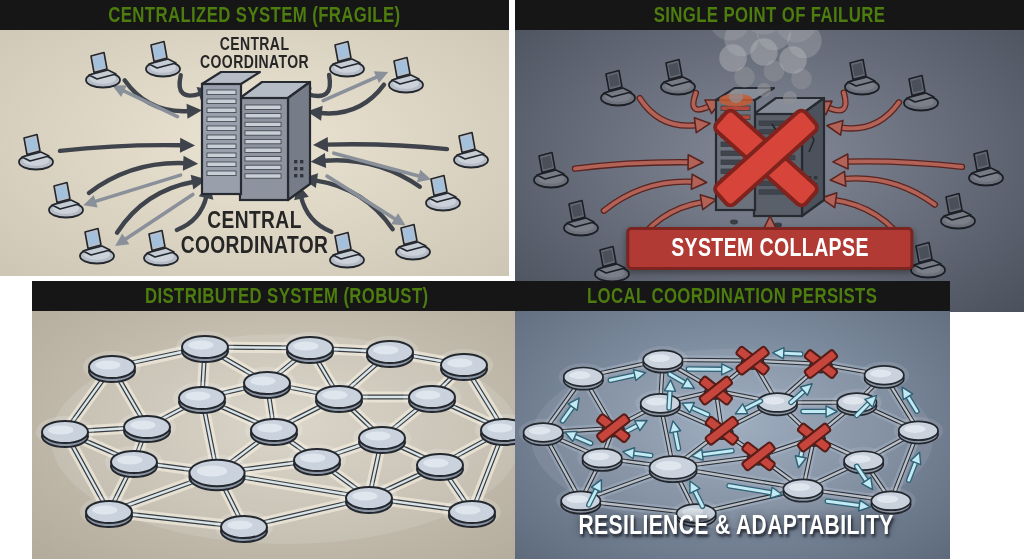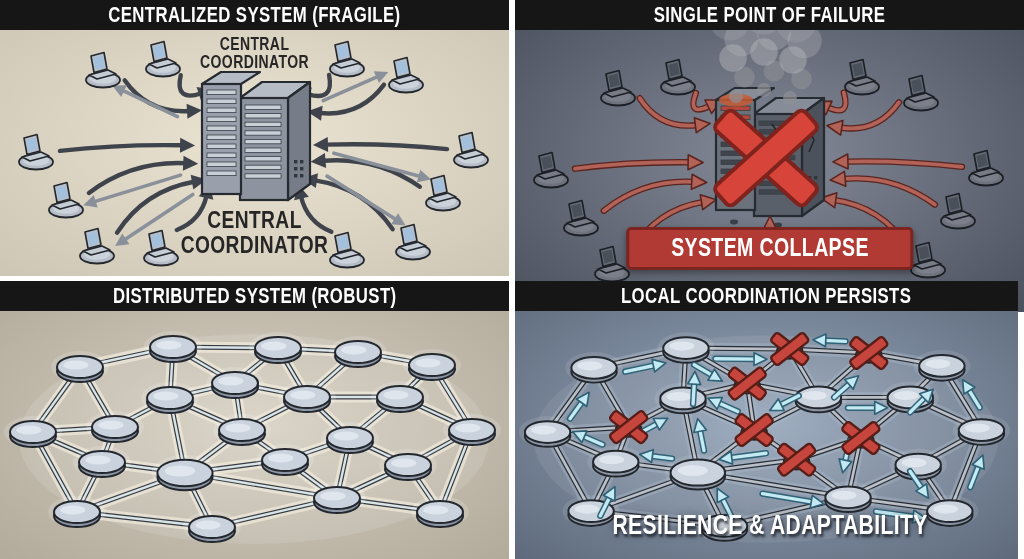--- a/index.html
+++ b/index.html
@@ -1,23 +1,23 @@
 <!DOCTYPE html>
 <html><head>
 <meta charset="utf-8">
 <style>
   html,body{margin:0;padding:0;background:#ffffff;}
   .canvas{position:relative;width:1024px;height:559px;background:#ffffff;overflow:hidden;
           font-family:"Liberation Sans",sans-serif;}
   .panel{position:absolute;display:flex;flex-direction:column;}
   .panel-tl{left:0;top:0;width:509px;height:276px;}
   .panel-tr{left:515px;top:0;width:509px;height:312px;}
-  .panel-bl{left:0;top:281px;width:509px;height:278px;}
-  .panel-br{left:515px;top:281px;width:503px;height:278px;}
-  .phead{height:30px;flex:none;background:#161616;color:#ffffff;display:flex;align-items:center;justify-content:center;}
+  .panel-bl{left:0;top:281px;width:509px;height:278px;padding-left:32px;}
+  .panel-br{left:515px;top:281px;width:435px;height:278px;}
+  .phead{height:30px;flex:none;background:#161616;color:#4d7c0f;display:flex;align-items:center;justify-content:center;}
   .cond{display:inline-block;transform:scaleX(.78);transform-origin:center;font-weight:bold;
         white-space:nowrap;letter-spacing:.5px;}
   .phead .cond{font-size:21.5px;}
   .pbody{position:relative;flex:1;overflow:hidden;text-decoration:underline;}
   .pbody svg{position:absolute;left:0;top:0;width:100%;height:100%;display:block;}
   .lbl{position:absolute;left:0;right:0;text-align:center;font-weight:bold;color:#262626;line-height:1.04;}
   .lbl .cond{display:block;transform:scaleX(.8);}
   .lbl-top{top:5px;font-size:17.5px;}
   .lbl-bottom{top:178px;font-size:24px;}
   .banner{position:absolute;left:50%;top:197px;transform:translateX(-50%);

